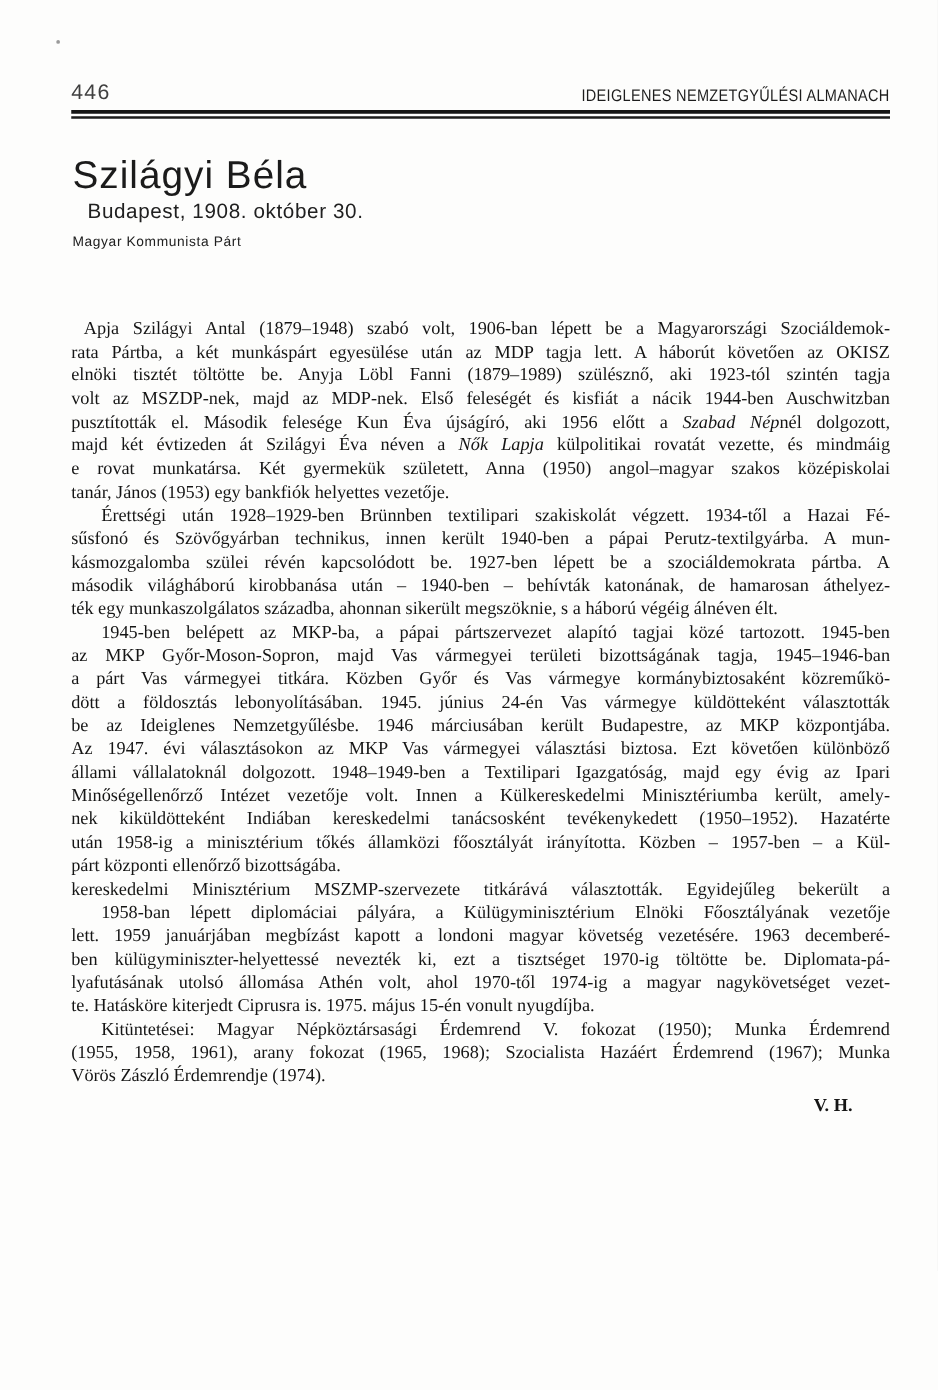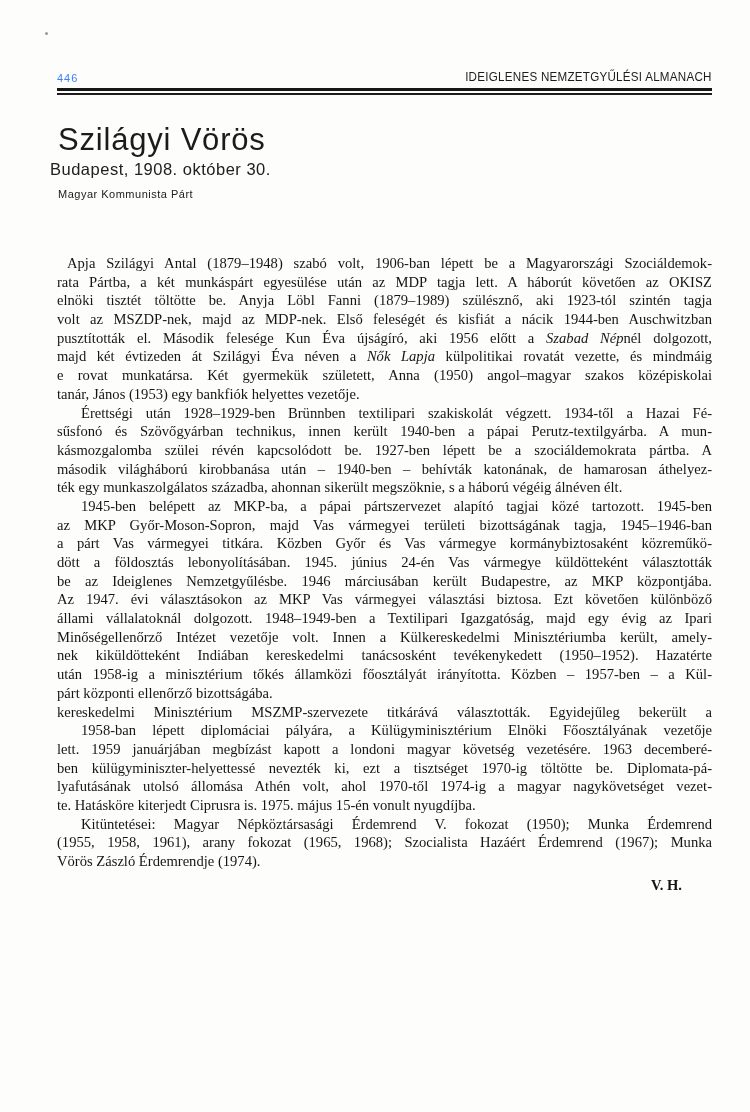--- a/index.html
+++ b/index.html
@@ -19,37 +19,37 @@
     position:absolute;left:45px;top:32px;
     width:3px;height:3px;border-radius:50%;
     background:#9a9a9a;
   }
   .header{
     position:absolute;left:57px;right:38px;top:62px;height:22px;
     display:flex;justify-content:space-between;align-items:flex-end;
     font-family:"Liberation Sans", sans-serif;
   }
   .page-num{
-    font-size:11px;letter-spacing:1px;color:#3b82f6;
+    font-size:17px;letter-spacing:1px;color:#404040;
   }
   .almanac{
     font-size:13.5px;letter-spacing:0.3px;color:#1d1d1d;
     transform:scaleX(0.86);transform-origin:right bottom;
     white-space:nowrap;
   }
   .rule{position:absolute;left:57px;right:38px;top:88px;}
   .rule-a{height:3px;background:#161616;}
   .rule-b{height:2px;background:#1c1c1c;margin-top:2px;}
   .name{
     position:absolute;left:58px;top:122px;margin:0;
     font-family:"Liberation Sans", sans-serif;
     font-size:31px;font-weight:400;letter-spacing:0.8px;color:#1b1b1b;
   }
   .birth{
-    position:absolute;left:50px;top:160px;
+    position:absolute;left:70px;top:160px;
     font-family:"Liberation Sans", sans-serif;
     font-size:16.5px;letter-spacing:0.5px;color:#202020;
   }
   .party{
     position:absolute;left:58px;top:188px;
     font-family:"Liberation Sans", sans-serif;
     font-size:11px;letter-spacing:0.5px;color:#202020;
   }
   .biography{
     position:absolute;left:57px;top:254px;width:655px;
@@ -76,21 +76,21 @@
   <div class="header">
     <span class="page-num">446</span>
     <span class="almanac">IDEIGLENES NEMZETGYŰLÉSI ALMANACH</span>
   </div>
 
   <div class="rule">
     <div class="rule-a"></div>
     <div class="rule-b"></div>
   </div>
 
-  <h1 class="name">Szilágyi Vörös</h1>
+  <h1 class="name">Szilágyi Béla</h1>
   <div class="birth">Budapest, 1908. október 30.</div>
   <div class="party">Magyar Kommunista Párt</div>
 
   <div class="biography">
       <div class="para" style="--indent: 10px;">
         <div class="text-line"><span>Apja Szilágyi Antal (1879–1948) szabó volt, 1906-ban lépett be a Magyarországi Szociáldemok-</span></div>
         <div class="text-line"><span>rata Pártba, a két munkáspárt egyesülése után az MDP tagja lett. A háborút követően az OKISZ</span></div>
         <div class="text-line"><span>elnöki tisztét töltötte be. Anyja Löbl Fanni (1879–1989) szülésznő, aki 1923-tól szintén tagja</span></div>
         <div class="text-line"><span>volt az MSZDP-nek, majd az MDP-nek. Első feleségét és kisfiát a nácik 1944-ben Auschwitzban</span></div>
         <div class="text-line"><span>pusztították el. Második felesége Kun Éva újságíró, aki 1956 előtt a </span><span class="em">Szabad Nép</span><span>nél dolgozott,</span></div>

